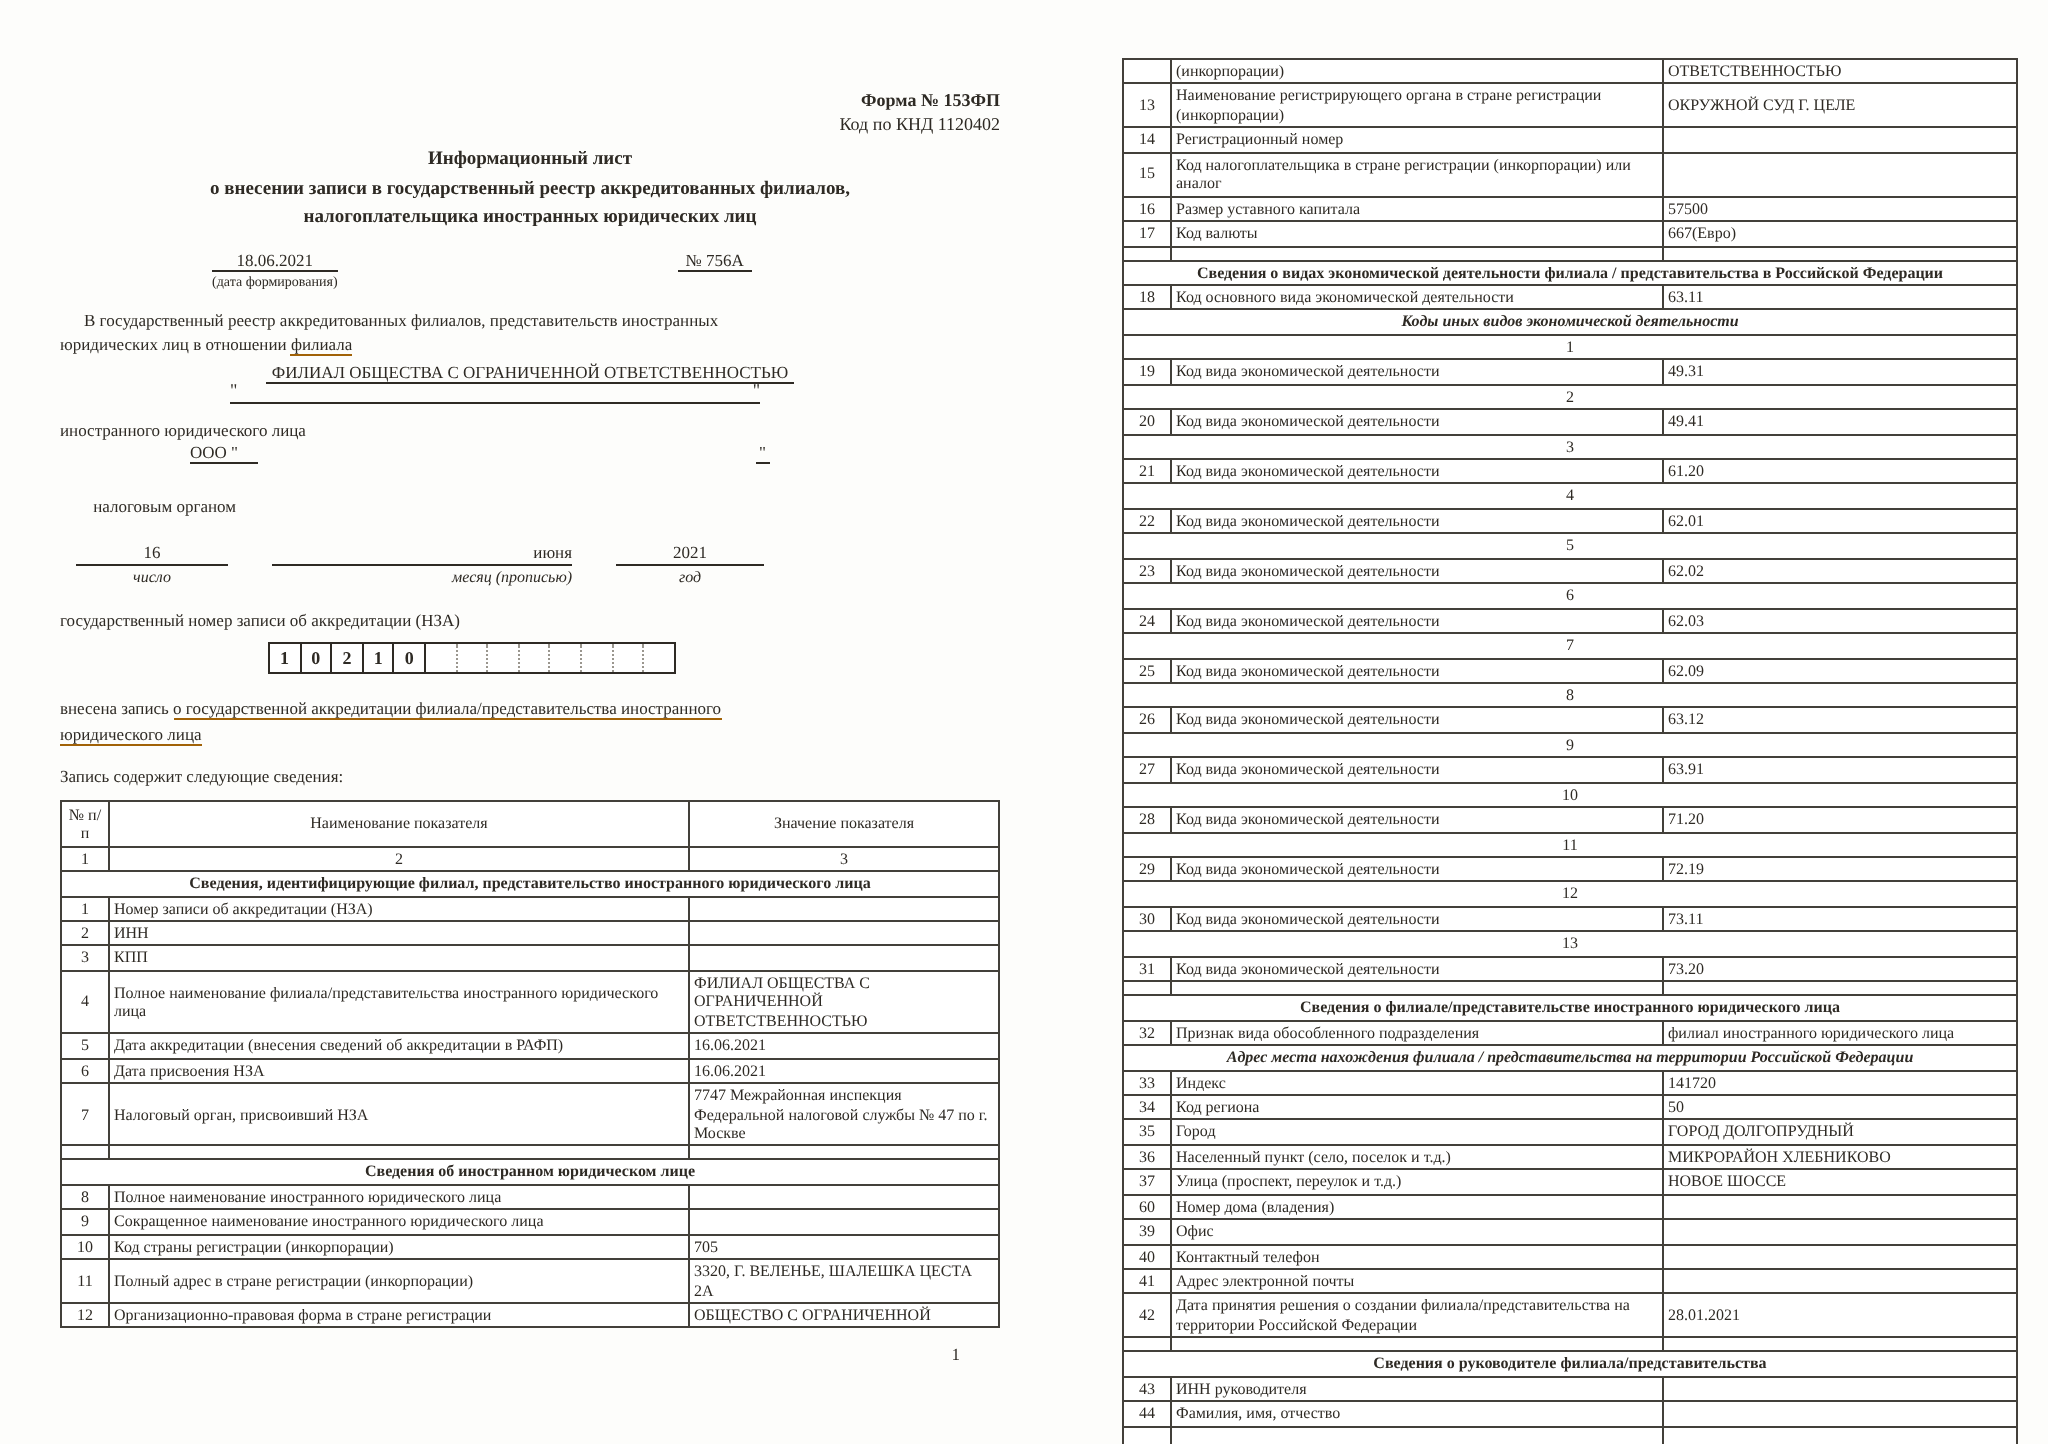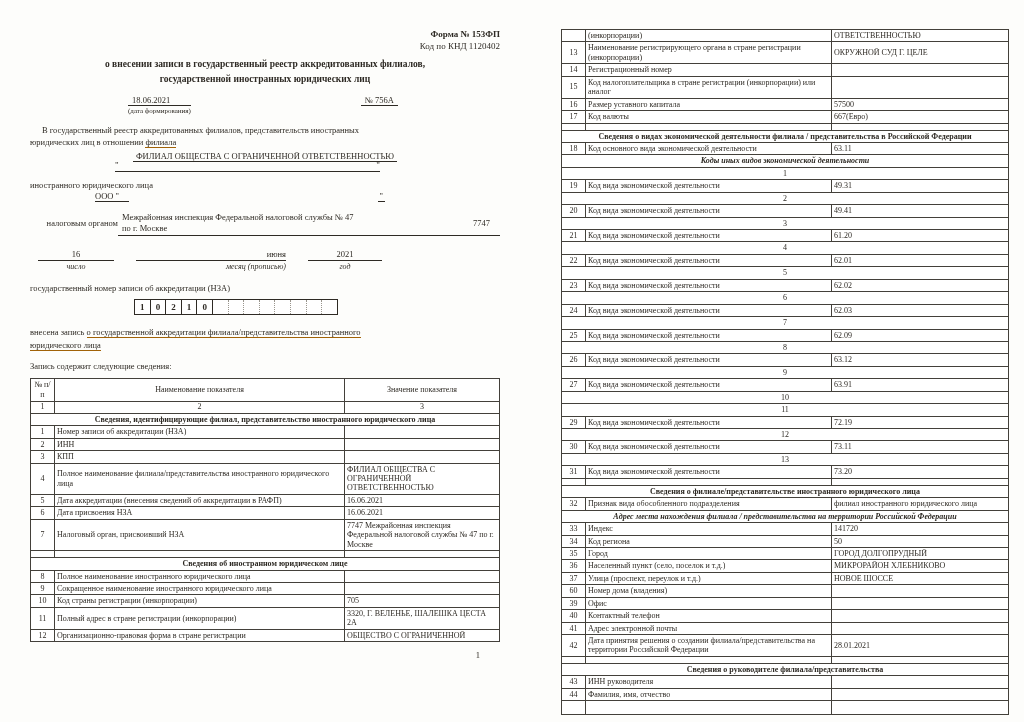--- a/index.html
+++ b/index.html
@@ -4,30 +4,30 @@
 <style>
   html,body{margin:0;padding:0;}
   body{
     width:1024px;height:722px;position:relative;
     background:#fdfdfb;
     font-family:"Liberation Serif","DejaVu Serif",serif;
     color:#2e2a24;
     -webkit-font-smoothing:antialiased;
   }
   .page{position:absolute;}
-  #page-1{left:30px;top:28px;width:470px;}
+  #page-1{left:30px;top:44px;width:470px;}
   #page-2{left:561px;top:22px;width:448px;}
 
   
   .form-head{text-align:right;font-size:9px;line-height:1.35;}
   .form-no{font-weight:bold;}
   .doc-title{text-align:center;font-weight:bold;font-size:9.5px;line-height:1.5;margin-top:5px;}
 
   .date-row{display:flex;margin-top:9px;font-size:8.5px;align-items:flex-start;}
-  .fdate{margin-left:98px;}
+  .fdate{margin-left:76px;text-align:center;}
   .fdate .val{border-bottom:1px solid #2e2a24;padding:0 4px;}
   .fdate .lbl{font-size:7px;margin-top:1px;}
   .doc-no{margin-left:170px;border-bottom:1px solid #2e2a24;padding:0 4px;}
 
   .intro{font-size:8.5px;line-height:1.4;margin-top:10px;}
   .intro .l1{text-indent:12px;}
   .u{border-bottom:1px solid #a16207;}
 
   .branch-name{text-align:center;font-size:8.5px;margin-top:2px;}
   .branch-name span{border-bottom:1px solid #2e2a24;padding:0 3px;}
@@ -82,22 +82,23 @@
 </head>
 <body>
 
 <div class="page" id="page-1">
   <div class="form-head">
     <div class="form-no">Форма № 153ФП</div>
     <div>Код по КНД 1120402</div>
   </div>
 
   <div class="doc-title">
+    <div>Информационный лист</div>
     <div>о внесении записи в государственный реестр аккредитованных филиалов,</div>
-    <div>государственной иностранных юридических лиц</div>
+    <div>налогоплательщика иностранных юридических лиц</div>
   </div>
 
   <div class="date-row">
     <div class="fdate">
       <div class="val">18.06.2021</div>
       <div class="lbl">(дата формирования)</div>
     </div>
     <div class="doc-no">№ 756А</div>
   </div>
 
@@ -113,27 +114,20 @@
   </div>
 
   <div class="foreign-line">иностранного юридического лица</div>
   <div class="ooo-line">
     <span class="left">ООО "</span>
     <span class="right">"</span>
   </div>
 
   <div class="tax-row">
     <div class="lbl">налоговым органом</div>
-    <div class="val-wrap">
-      <div class="lines">
-        <div>Межрайонная инспекция Федеральной налоговой службы № 47</div>
-        <div>по г. Москве</div>
-      </div>
-      <div class="code">7747</div>
-    </div>
   </div>
 
   <div class="date3">
     <div class="blk b1">
       <div class="dval">16</div>
       <div class="dlbl">число</div>
     </div>
     <div class="blk b2">
       <div class="dval">июня</div>
       <div class="dlbl">месяц (прописью)</div>
@@ -374,20 +368,25 @@
           <td colspan="3">9</td>
         </tr>
         <tr>
           <td class="col-n">27</td>
           <td>Код вида экономической деятельности</td>
           <td class="col-v">63.91</td>
         </tr>
         <tr class="counter-tr">
           <td colspan="3">10</td>
         </tr>
+        <tr>
+          <td class="col-n">28</td>
+          <td>Код вида экономической деятельности</td>
+          <td class="col-v">71.20</td>
+        </tr>
         <tr class="counter-tr">
           <td colspan="3">11</td>
         </tr>
         <tr>
           <td class="col-n">29</td>
           <td>Код вида экономической деятельности</td>
           <td class="col-v">72.19</td>
         </tr>
         <tr class="counter-tr">
           <td colspan="3">12</td>

